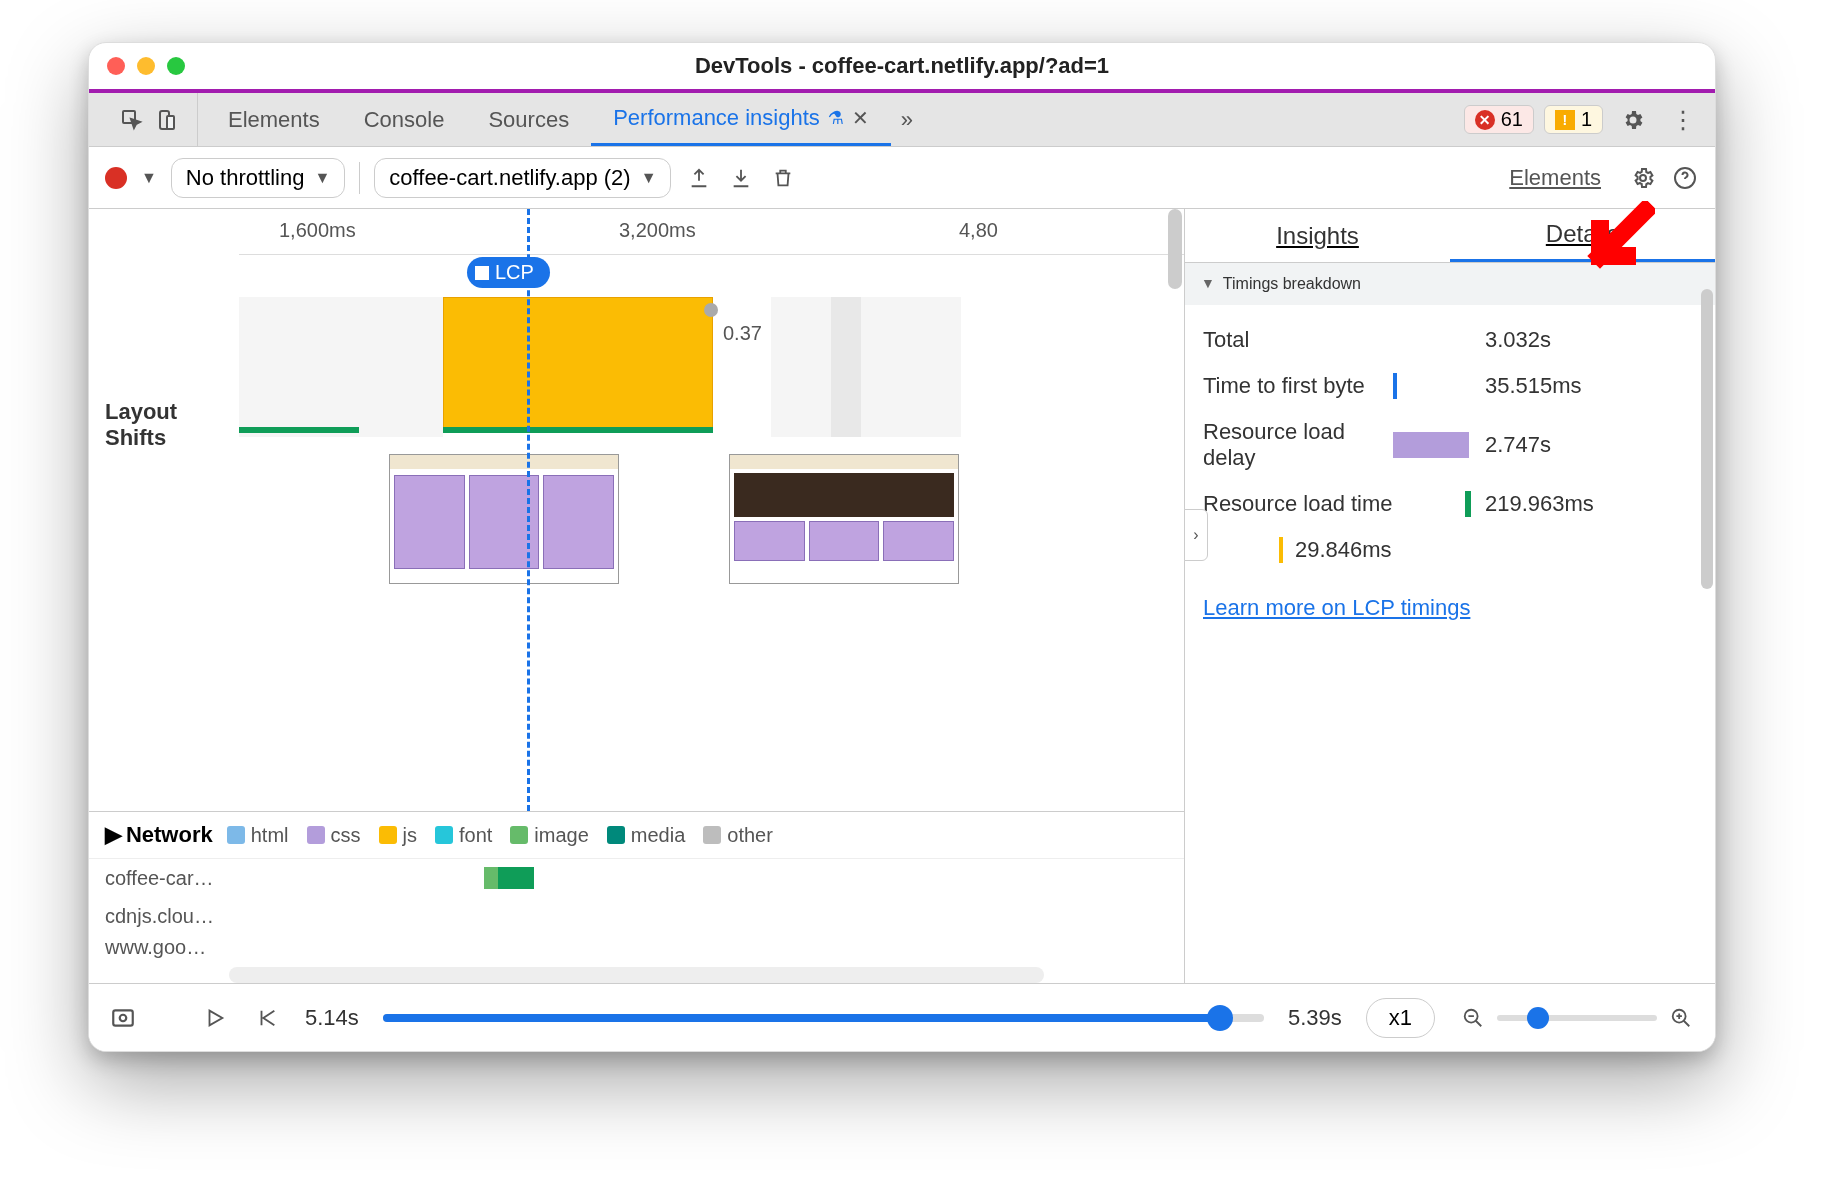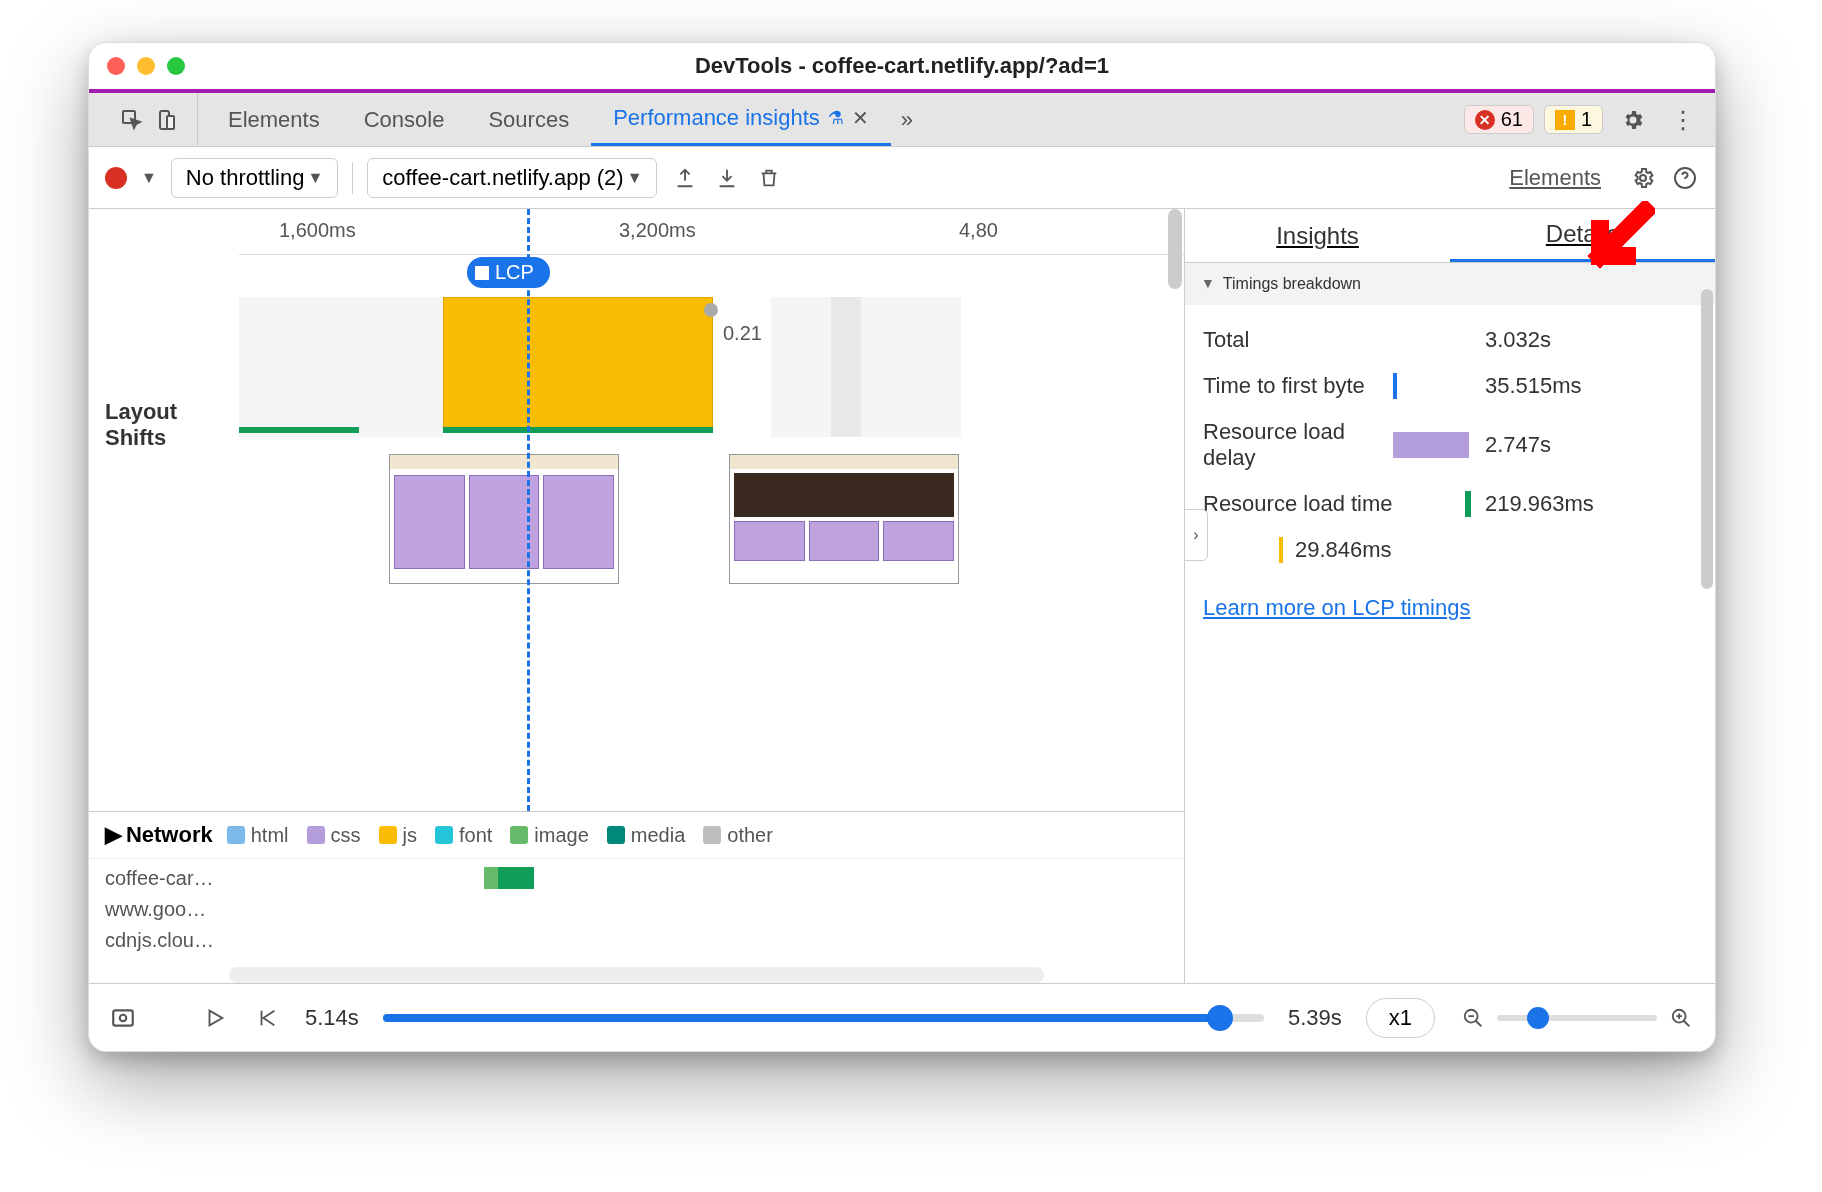--- a/index.html
+++ b/index.html
@@ -26,21 +26,21 @@
   .right-tabs { margin-left:auto; display:flex; gap:10px; align-items:center; }
   .badge { display:flex; align-items:center; gap:6px; border:1px solid #ccc; border-radius:6px; padding:2px 10px; font-size:20px; font-weight:500; }
   .badge.err { background:#fce8e6; }
   .badge.err .c { width:20px;height:20px;border-radius:50%;background:#d93025;color:#fff;display:flex;align-items:center;justify-content:center;font-size:14px;font-weight:bold;}
   .badge.warn { background:#fef7e0; }
   .badge.warn .c { width:20px;height:20px;background:#f9ab00;color:#fff;display:flex;align-items:center;justify-content:center;font-size:14px;font-weight:bold;}
   .gear,.kebab { font-size:24px; color:#555; padding:0 8px; cursor:pointer;}
   .toolbar { height:62px; display:flex; align-items:center; padding:0 16px; gap:14px; border-bottom:1px solid #ccc; background:#fff;}
   .rec { width:22px;height:22px;border-radius:50%;background:#d93025;}
   .down-arr { font-size:16px;color:#555; }
-  .sel { display:flex; align-items:center; border:1px solid #ccc; border-radius:6px; padding:6px 14px; font-size:22px; gap:3px; cursor:pointer;}
+  .sel { display:flex; align-items:center; border:1px solid #ccc; border-radius:12px; padding:6px 14px; font-size:22px; gap:10px; cursor:pointer;}
   .sep { width:1px; height:32px; background:#ccc; }
   .tbico { width:28px;height:28px;color:#555;cursor:pointer;display:flex;align-items:center;justify-content:center;}
   .feedback { margin-left:auto; text-decoration:underline; color:#555; font-size:22px; cursor:pointer;}
   .main { flex:1; display:flex; min-height:0;}
   .left { flex:1; display:flex; flex-direction:column; border-right:1px solid #ccc; min-width:0;}
   .right { width:530px; display:flex; flex-direction:column; background:#fff; position:relative;}
   .timeline-area { flex:1; position:relative; background:#fff; overflow:hidden;}
   .ruler { height:46px; border-bottom:1px solid #ddd; position:relative;}
   .rlabel { position:absolute; top:10px; font-size:20px; color:#555;}
   .lcp-pill { position:absolute; top:48px; left:378px; background:#1a73e8; color:#fff; padding:4px 16px 4px 8px; border-radius:16px; font-size:20px; display:flex; align-items:center; gap:6px; z-index:5;}
@@ -207,21 +207,21 @@
           <span class="rlabel" style="left:380px">3,200ms</span>
           <span class="rlabel" style="left:720px">4,80</span>
         </div>
         <div class="lcp-pill">
             <span>LCP</span>
           </div>
         <div class="blueline"></div>
 
         <div class="ls-bar" style="top:88px;left:354px;width:270px;height:136px;"></div>
         <div class="cls-dot" style="top:94px;left:615px"></div>
-        <div class="cls-val" style="top:113px;left:634px">0.21</div>
+        <div class="cls-val" style="top:113px;left:634px">0.37</div>
         <div style="position:absolute;top:88px;left:150px;width:204px;height:140px;background:#f5f5f5"></div>
         <div style="position:absolute;top:88px;left:682px;width:60px;height:140px;background:#f5f5f5"></div>
         <div style="position:absolute;top:88px;left:742px;width:30px;height:140px;background:#e8e8e8"></div>
         <div style="position:absolute;top:88px;left:772px;width:100px;height:140px;background:#f5f5f5"></div>
         <div class="green-thin" style="top:218px;left:150px;width:120px"></div>
         <div class="green-thin" style="top:218px;left:354px;width:270px"></div>
 
         <div class="section-label" style="top:190px;left:16px;white-space:pre">Layout
 Shifts</div>
 
@@ -280,25 +280,25 @@
                 <span class="sw" style="background:#bdbdbd"></span>
                 <span>other</span>
               </div>
           </div>
         </div>
         <div class="net-row">
           <span class="name">coffee-car…</span>
           <div class="net-bar" style="left:405px;width:40px;background:#0f9d58"></div>
           <div class="net-bar" style="left:395px;width:14px;background:#66bb6a"></div>
         </div>
+        <div class="net-row">
+          <span class="name">cdnjs.clou…</span>
+        </div>
         <div class="net-row" style="height:24px">
           <span class="name">www.goo…</span>
-        </div>
-        <div class="net-row">
-          <span class="name">cdnjs.clou…</span>
         </div>
         <div class="scroll-hint"></div>
       </div>
     </div>
 
     <div class="right">
       <div class="panel-collapse">›</div>
       <div class="side-tabs">
         <div class="side-tab">
             <span>Insights</span>

